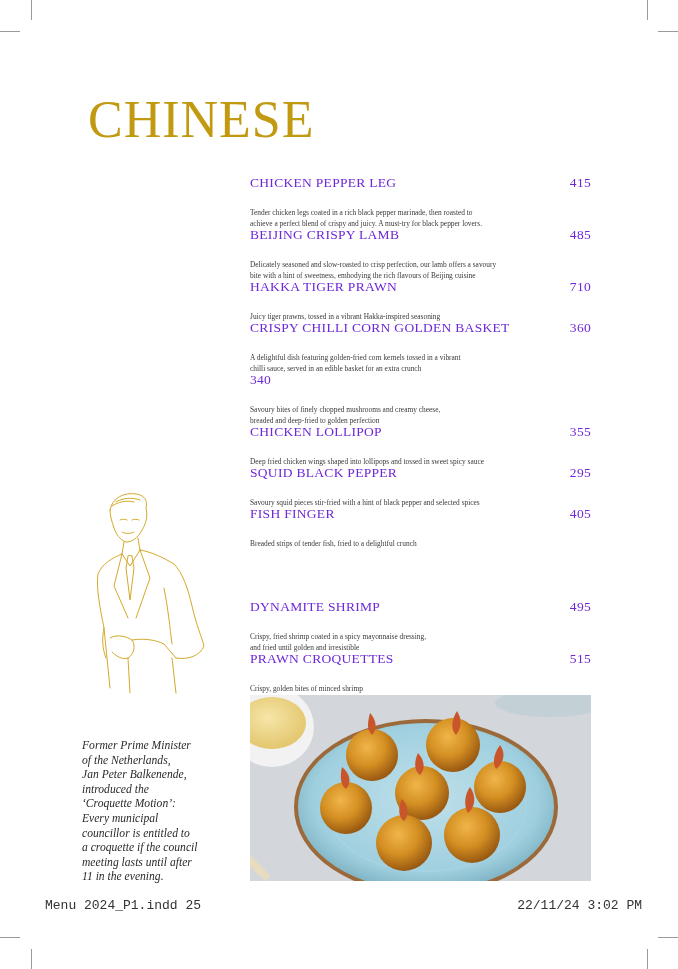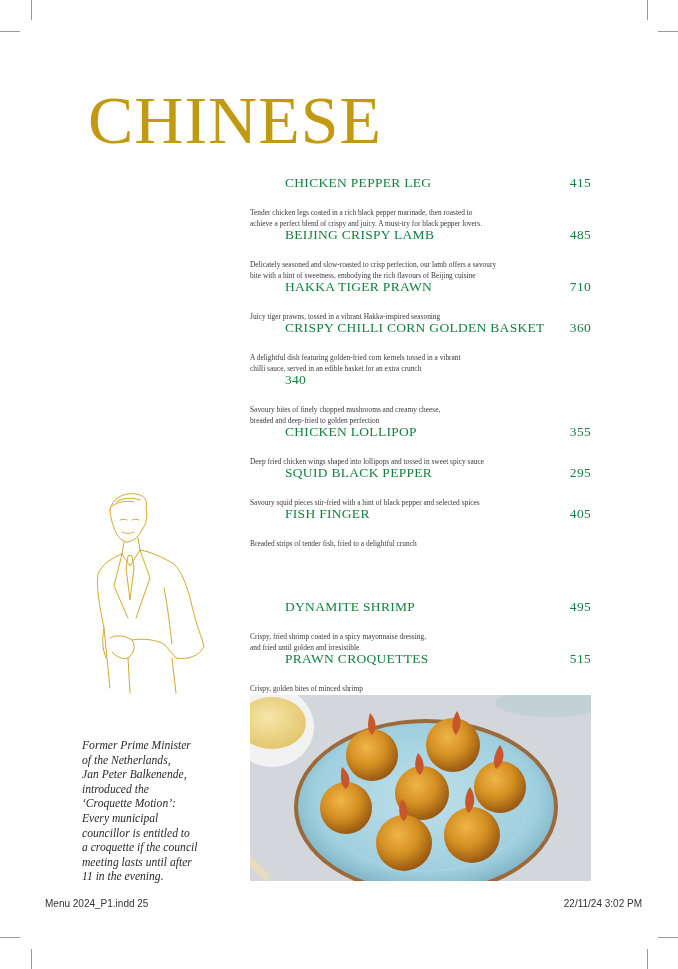--- a/index.html
+++ b/index.html
@@ -1,31 +1,31 @@
 <!DOCTYPE html>
 <html><head>
 <meta charset="utf-8">
 <style>
   html, body { margin:0; padding:0; background:#ffffff; }
   body { width:678px; height:969px; position:relative; overflow:hidden;
          font-family: "Liberation Serif", "DejaVu Serif", serif; color:#2b2b2b; }
   .crop { position:absolute; background:#9a9a9a; }
-  .title { position:absolute; left:88px; top:80px; font-size:68px; line-height:80px;
+  .title { position:absolute; left:88px; top:80px; font-size:52px; line-height:80px;
            color:#c29a12; letter-spacing:1px; font-family:"Liberation Serif", serif; margin:0; font-weight:normal;text-align:center; }
   .menu { position:absolute; left:250px; top:175px; width:341px; }
   .item { margin:0; }
   .item-head { display:flex; justify-content:space-between; align-items:baseline;
-               font-size:13.5px; letter-spacing:0.3px; color:#15803d; line-height:16px;margin-left:35px; }
+               font-size:13.5px; letter-spacing:0.3px; color:#6d28d9; line-height:16px; }
   .item-desc { font-size:7.4px; line-height:10.5px; color:#3a3a3a; margin-top:17px; white-space:pre-line; }
   .illus { position:absolute; left:92px; top:488px; width:118px; height:210px; }
   .quote { position:absolute; left:82px; top:739px; width:134px; 
            font-style:italic; font-size:11.6px; line-height:14.6px; color:#2a2a2a; white-space:pre-line; }
   .photo { position:absolute; left:250px; top:695px; width:341px; height:186px; overflow:hidden;
            background:linear-gradient(180deg,#d9dcdf 0%,#cdd1d5 100%); }
-  .footer { position:absolute; top:898px; font-family:Liberation Sans, sans-serif; font-size:10px; color:#333; }
+  .footer { position:absolute; top:898px; font-family:Liberation Mono, monospace; font-size:13px; color:#333; }
 </style>
 </head>
 <body>
 
 <div class="crop" style="left:31px;top:0;width:1px;height:20px;"></div>
 <div class="crop" style="left:0;top:31px;width:20px;height:1px;"></div>
 <div class="crop" style="left:647px;top:0;width:1px;height:20px;"></div>
 <div class="crop" style="left:658px;top:31px;width:20px;height:1px;"></div>
 <div class="crop" style="left:0;top:937px;width:20px;height:1px;"></div>
 <div class="crop" style="left:31px;top:949px;width:1px;height:20px;"></div>

